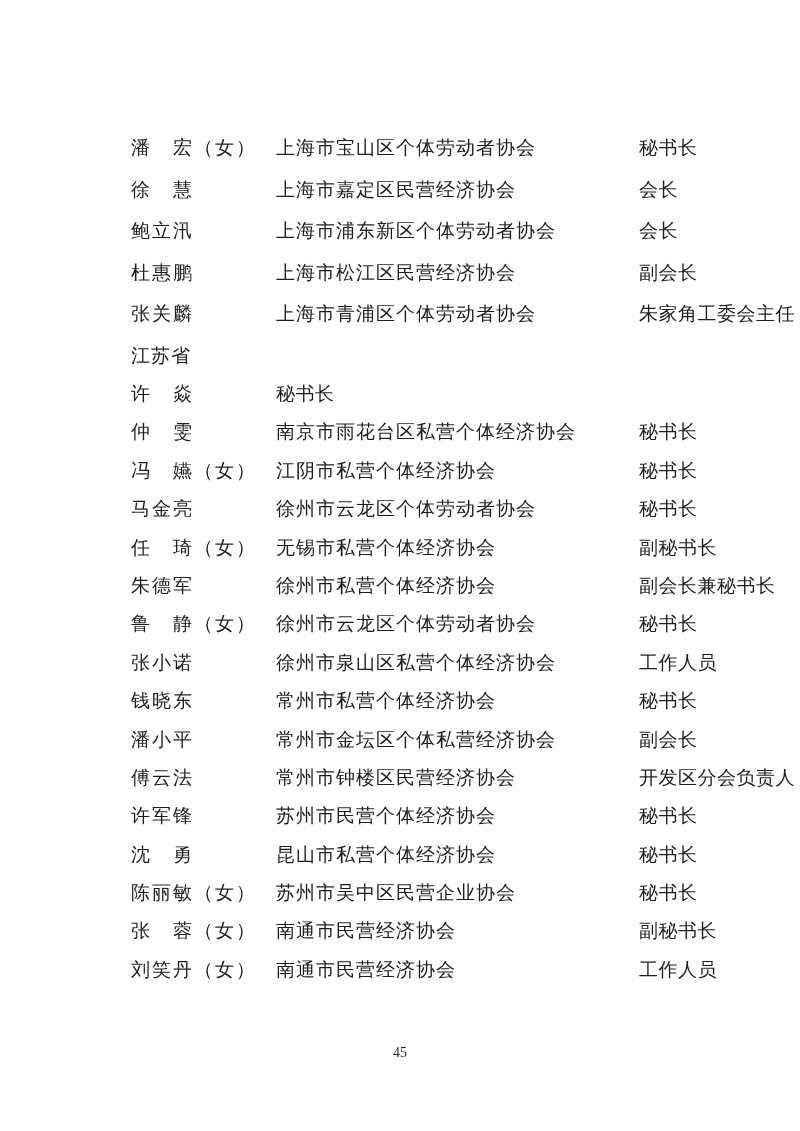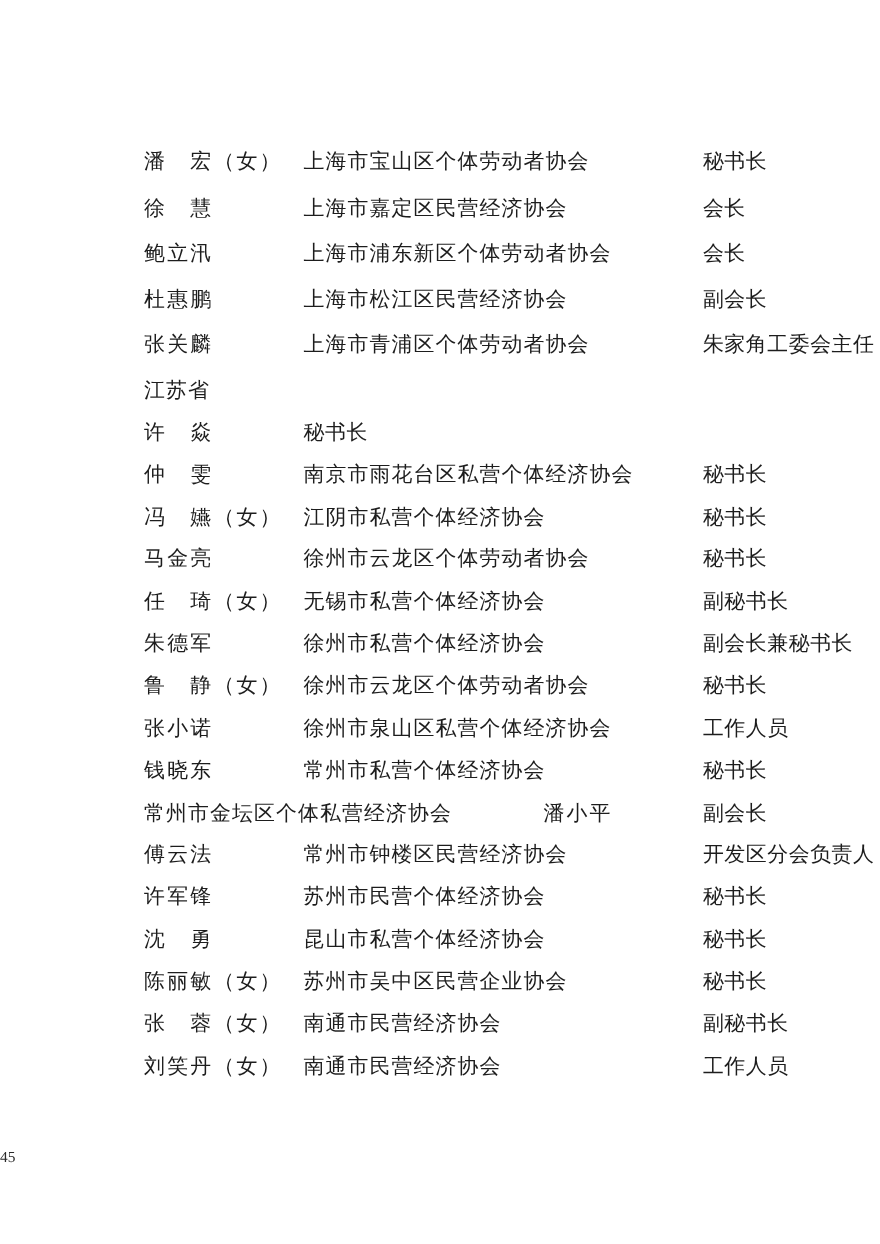--- a/index.html
+++ b/index.html
@@ -55,21 +55,21 @@
     font-size: 19px;
     line-height: 25px;
     font-weight: normal;
     letter-spacing: 1px;
   }
   .page-number {
     position: absolute;
     left: 0;
     right: 0;
     top: 1044px;
-    text-align: left;
+    text-align: center;
     font-size: 14px;
     line-height: 18px;
     color: #2a2a2a;
   }
 </style>
 </head>
 <body>
 
 <div class="page">
   <div class="content" id="content">
@@ -159,22 +159,22 @@
     <span class="col pos">工作人员</span>
   </div>
 
   <div class="row">
     <span class="col name">钱晓东</span>
     <span class="col org">常州市私营个体经济协会</span>
     <span class="col pos">秘书长</span>
   </div>
 
   <div class="row">
+    <span class="col name">潘小平</span>
     <span class="col org">常州市金坛区个体私营经济协会</span>
-    <span class="col name">潘小平</span>
     <span class="col pos">副会长</span>
   </div>
 
   <div class="row">
     <span class="col name">傅云法</span>
     <span class="col org">常州市钟楼区民营经济协会</span>
     <span class="col pos">开发区分会负责人</span>
   </div>
 
   <div class="row">

